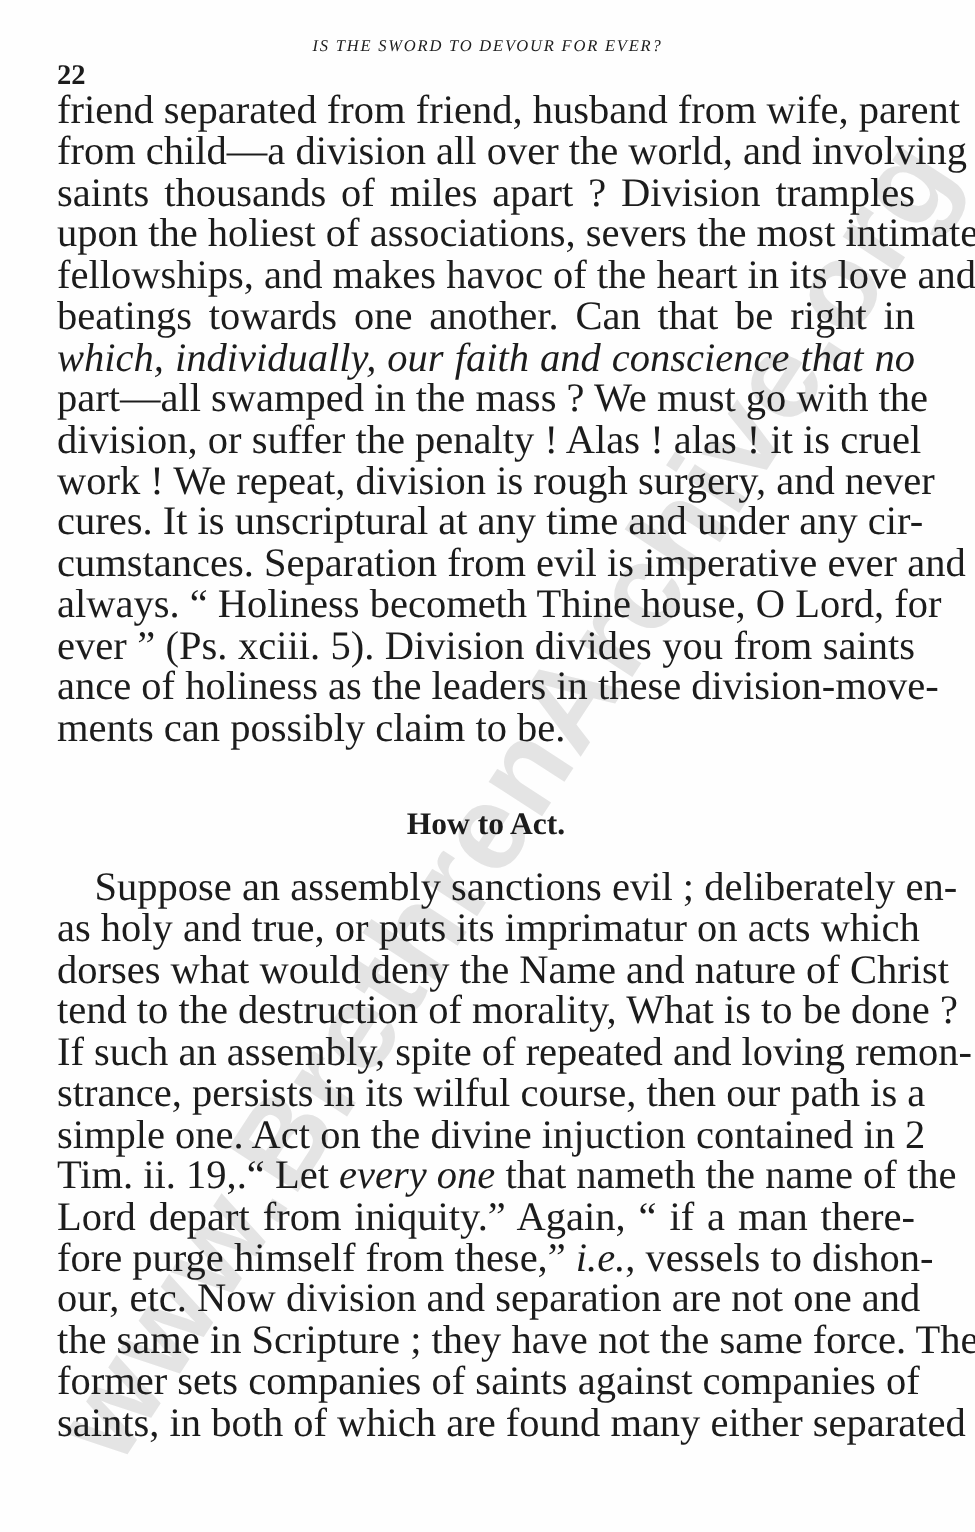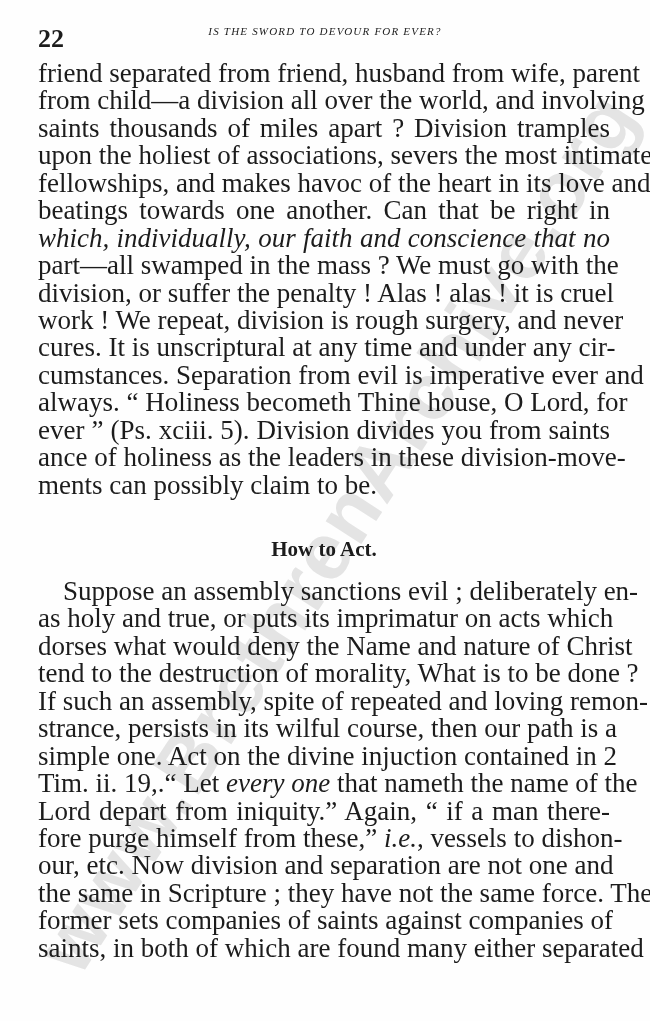--- a/index.html
+++ b/index.html
@@ -22,24 +22,24 @@
     font-size: 80px;
     letter-spacing: 2px;
     white-space: nowrap;
     color: #e4e4e4;
     z-index: 0;
     user-select: none;
   }
   .content { position: absolute; inset: 0; z-index: 1; }
   .page-num {
     position: absolute;
-    top: 24px;
+    top: 40px;
     left: 38px;
     font-weight: bold;
-    font-size: 26px;
+    font-size: 19px;
   }
   .running-title {
     position: absolute;
     top: 25px;
     left: 90px;
     width: 470px;
     text-align: center;
     font-style: italic;
     font-size: 11px;
     letter-spacing: 1.2px;

